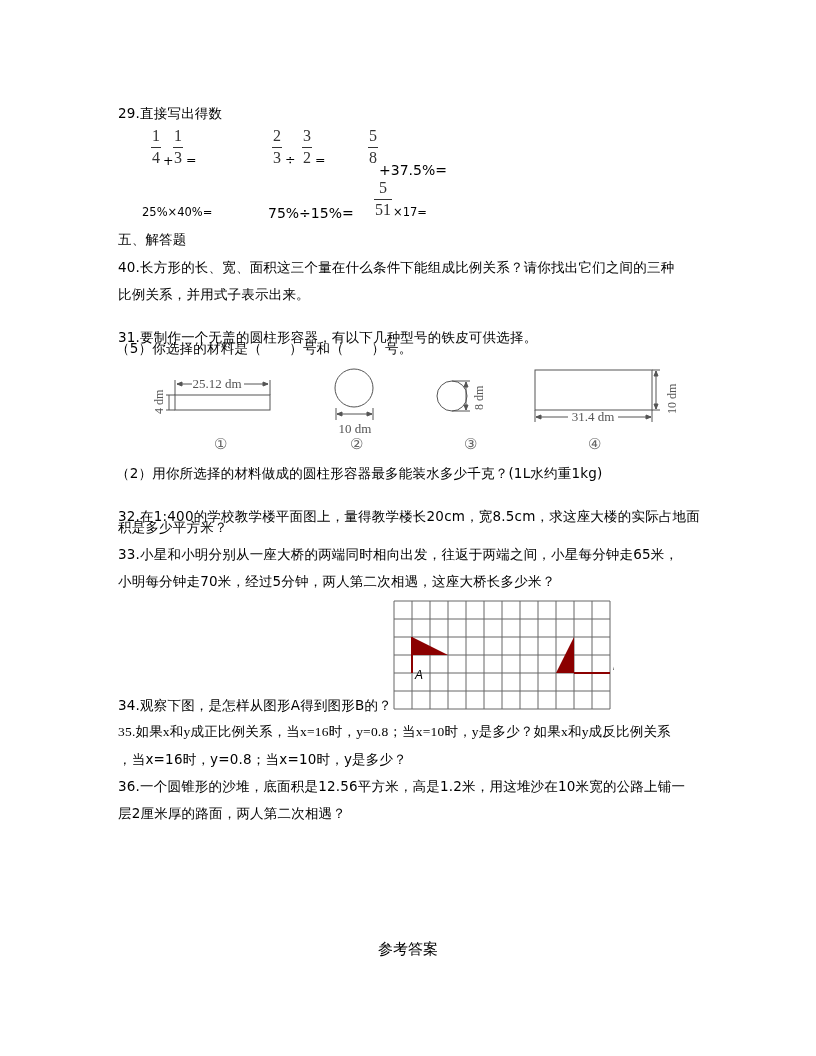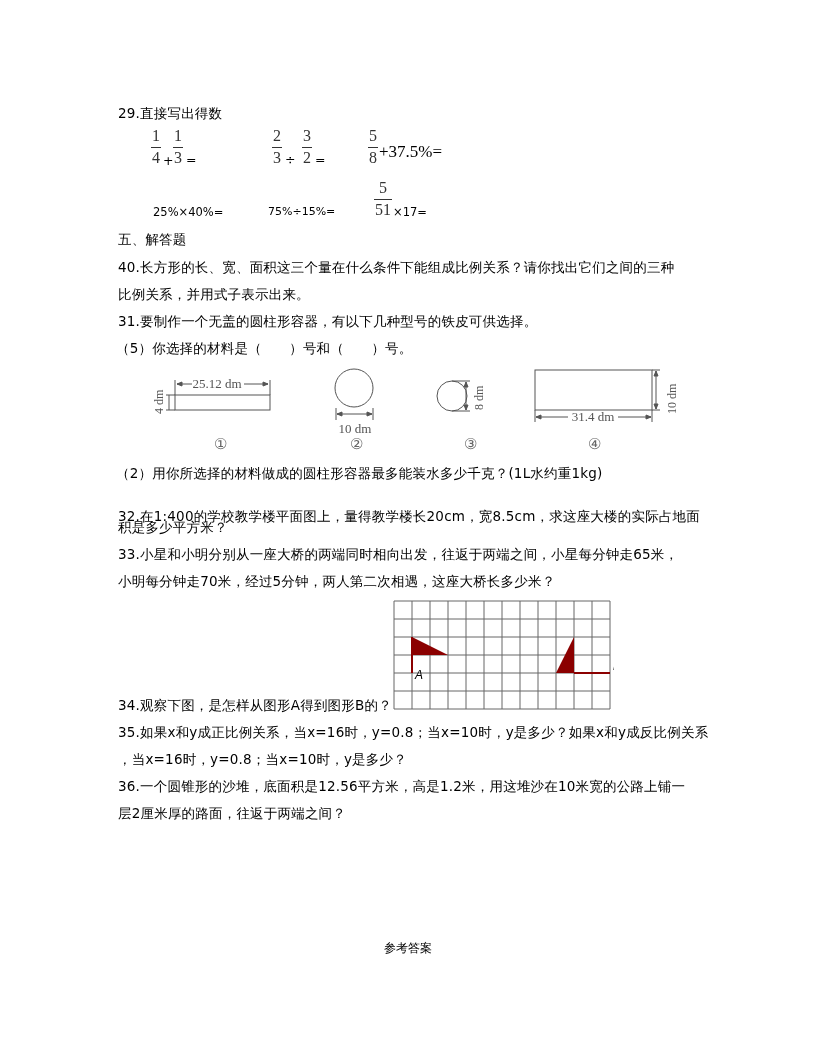--- a/index.html
+++ b/index.html
@@ -6,21 +6,21 @@
   body { width:816px; height:1056px; position:relative; overflow:hidden;
          font-family:"DejaVu Sans", sans-serif; color:#000; }
   .line { position:absolute; left:118px; font-size:13.5px; line-height:18px; white-space:nowrap; letter-spacing:0.2px; }
   .frac { position:absolute; display:inline-flex; flex-direction:column; align-items:center; font-family:"Liberation Serif", serif; font-size:16px; line-height:16px; color:#333; }
   .frac .bar { width:10px; height:1px; background:#333; margin:3px 0 2px 0; }
   .frac.w .bar { width:18px; }
   .op { position:absolute; font-size:12.5px; font-family:"DejaVu Sans", sans-serif; }
   .calc { position:absolute; font-size:12.5px; white-space:nowrap; }
   .fig { position:absolute; }
   .circ-num { position:absolute; font-family:"Liberation Serif", serif; font-size:15px; color:#666; }
-  .answers { position:absolute; left:0; width:816px; top:940px; text-align:center; font-size:12px; }
+  .answers { position:absolute; left:0; width:816px; top:940px; text-align:center; font-size:15px; }
 </style>
 </head>
 <body>
 
 <div class="line" style="top:84px;margin-top:20px;">29.直接写出得数</div>
 
 <div class="frac" style="left:151px; top:128px;">
   <span>1</span>
     <span class="bar"></span>
     <span>4</span>
@@ -44,37 +44,37 @@
     <span class="bar"></span>
     <span>2</span>
 </div>
 <span class="op" style="left:315px; top:152px;">=</span>
 
 <div class="frac" style="left:368px; top:128px;">
   <span>5</span>
     <span class="bar"></span>
     <span>8</span>
 </div>
-<span class="calc" style="left:379px; top:142px; font-size:17px;font-family:Liberation Serif, serif;">+37.5%=</span>
+<span class="calc" style="left:379px; top:162px; font-size:14px;">+37.5%=</span>
 
-<span class="calc" style="left:153px; top:205px; font-size:11.5px;text-align:center;">25%×40%=</span>
-<span class="calc" style="left:268px; top:205px; font-size:11px;">75%÷15%=</span>
+<span class="calc" style="left:142px; top:205px; font-size:11.5px;text-align:center;">25%×40%=</span>
+<span class="calc" style="left:268px; top:205px; font-size:14px;">75%÷15%=</span>
 <div class="frac w" style="left:374px; top:180px;">
   <span>5</span>
     <span class="bar"></span>
     <span>51</span>
 </div>
 <span class="calc" style="left:393px; top:205px; font-size:11.5px;">×17=</span>
 
 <div class="line" style="top:230px;">五、解答题</div>
 
 <div class="line" style="top:258px;">40.长方形的长、宽、面积这三个量在什么条件下能组成比例关系？请你找出它们之间的三种</div>
 <div class="line" style="top:285px;">比例关系，并用式子表示出来。</div>
 
-<div class="line" style="top:312px;">31.要制作一个无盖的圆柱形容器，有以下几种型号的铁皮可供选择。</div>
+<div class="line" style="top:328px;">31.要制作一个无盖的圆柱形容器，有以下几种型号的铁皮可供选择。</div>
 <div class="line" style="top:339px; left:116px;">（5）你选择的材料是（　　）号和（　　）号。</div>
 
 <svg class="fig" style="left:140px; top:358px;" width="560" height="100">
   <g stroke="#555" fill="none" stroke-width="1">
     <rect x="35" y="37" width="95" height="15"></rect>
     <line x1="35" y1="22" x2="35" y2="37"></line>
     <line x1="130" y1="22" x2="130" y2="37"></line>
     <line x1="37" y1="26" x2="52" y2="26"></line>
     <line x1="104" y1="26" x2="128" y2="26"></line>
     <polygon points="37,26 42,24 42,28" fill="#555"></polygon>
@@ -160,19 +160,19 @@
     <polygon points="20,38 56,56 20,56" fill="#8b0000"></polygon>
     <line x1="20" x2="20" y1="38" y2="74" stroke="#8b0000" stroke-width="2"></line>
     <text x="23" y="80" font-family="Liberation Sans, sans-serif" font-style="italic" font-size="12">A</text>
     <polygon points="182,38 182,74 164,74" fill="#8b0000"></polygon>
     <line x1="182" x2="218" y1="74" y2="74" stroke="#8b0000" stroke-width="2"></line>
     <text x="221" y="71" font-family="Liberation Sans, sans-serif" font-style="italic" font-size="12">B</text>
   </svg>
 
 <div class="line" style="top:696px;">34.观察下图，是怎样从图形A得到图形B的？</div>
 
-<div class="line" style="top:723px;">35.如果x和y成正比例关系，当x=16时，y=0.8；当x=10时，y是多少？如果x和y成反比例关系</div>
+<div class="line" style="top:723px;font-family:Liberation Serif, serif;">35.如果x和y成正比例关系，当x=16时，y=0.8；当x=10时，y是多少？如果x和y成反比例关系</div>
 <div class="line" style="top:750px;">，当x=16时，y=0.8；当x=10时，y是多少？</div>
 
 <div class="line" style="top:777px;text-align:center;">36.一个圆锥形的沙堆，底面积是12.56平方米，高是1.2米，用这堆沙在10米宽的公路上铺一</div>
-<div class="line" style="top:804px;">层2厘米厚的路面，往返于两端之间？</div>
+<div class="line" style="top:804px;">层2厘米厚的路面，两人第二次相遇？</div>
 
 <div class="answers">参考答案</div>
 
 </body></html>

